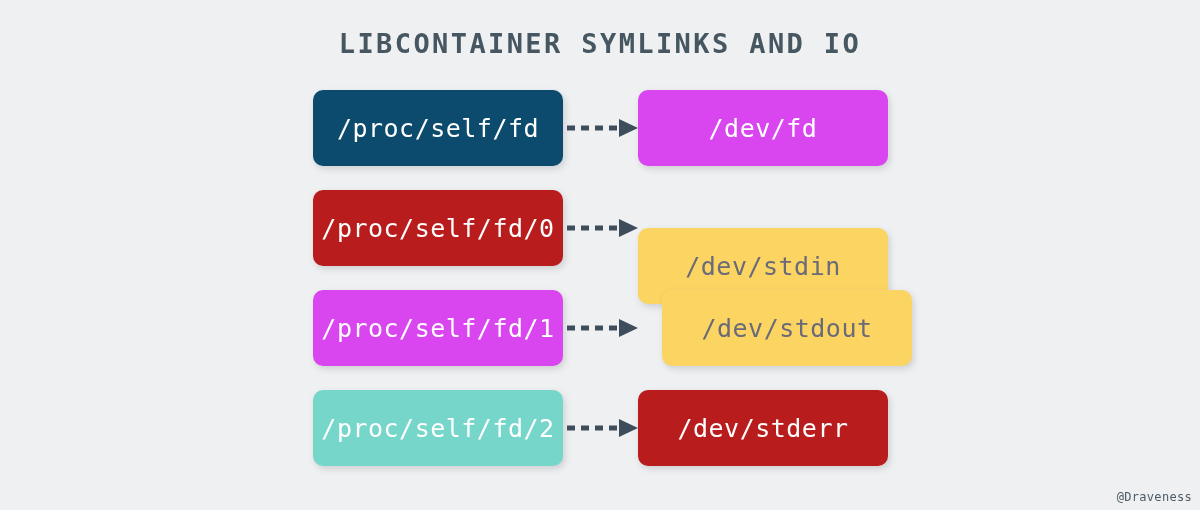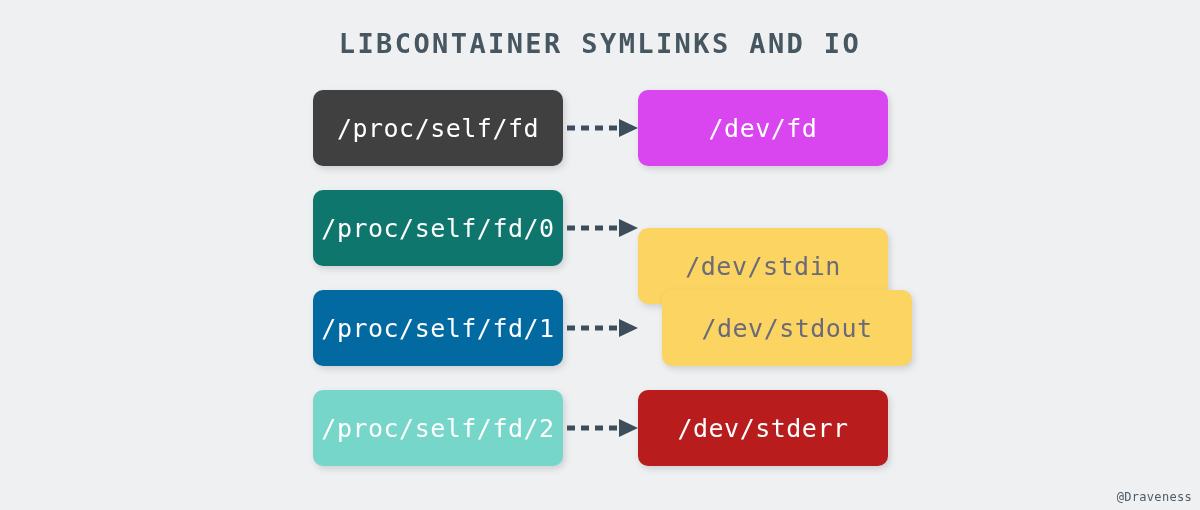--- a/index.html
+++ b/index.html
@@ -83,51 +83,51 @@
   }
 </style>
 </head>
 <body style="background: rgb(239, 240, 241);">
 
 <div class="canvas">
 
   <div class="title" style="color: rgb(71, 87, 97);">LIBCONTAINER SYMLINKS AND IO</div>
 
   <div class="row" style="top:90px;">
-    <div class="node src" style="background: #404040; color: rgb(255, 255, 255);">
+    <div class="node src" style="background: #0c4a6e; color: rgb(255, 255, 255);">
       <span>/proc/self/fd</span>
     </div>
     <div class="connector">
       <svg width="76" height="24" viewBox="0 0 76 24" xmlns="http://www.w3.org/2000/svg">
         <line x1="4" y1="12" x2="57" y2="12" stroke="#3e4d5c" stroke-width="5" stroke-dasharray="8,6"></line>
         <polygon points="56,3 75,12 56,21" fill="#3e4d5c"></polygon>
       </svg>
     </div>
     <div class="node dst" style="background: #d946ef; color: rgb(255, 255, 255);">
       <span>/dev/fd</span>
     </div>
   </div>
 
   <div class="row" style="top:190px;">
-    <div class="node src" style="background: #0f766e; color: rgb(255, 255, 255);">
+    <div class="node src" style="background: #b91c1c; color: rgb(255, 255, 255);">
       <span>/proc/self/fd/0</span>
     </div>
     <div class="connector">
       <svg width="76" height="24" viewBox="0 0 76 24" xmlns="http://www.w3.org/2000/svg">
         <line x1="4" y1="12" x2="57" y2="12" stroke="#3e4d5c" stroke-width="5" stroke-dasharray="8,6"></line>
         <polygon points="56,3 75,12 56,21" fill="#3e4d5c"></polygon>
       </svg>
     </div>
     <div class="node dst" style="background: rgb(251, 212, 98); color: rgb(106, 106, 120); margin-top: 38px;">
       <span>/dev/stdin</span>
     </div>
   </div>
 
   <div class="row" style="top:290px;">
-    <div class="node src" style="background: #0369a1; color: rgb(255, 255, 255);">
+    <div class="node src" style="background: #d946ef; color: rgb(255, 255, 255);">
       <span>/proc/self/fd/1</span>
     </div>
     <div class="connector">
       <svg width="76" height="24" viewBox="0 0 76 24" xmlns="http://www.w3.org/2000/svg">
         <line x1="4" y1="12" x2="57" y2="12" stroke="#3e4d5c" stroke-width="5" stroke-dasharray="8,6"></line>
         <polygon points="56,3 75,12 56,21" fill="#3e4d5c"></polygon>
       </svg>
     </div>
     <div class="node dst" style="background: rgb(251, 212, 98); color: rgb(106, 106, 120); margin-left: 24px;">
       <span>/dev/stdout</span>

